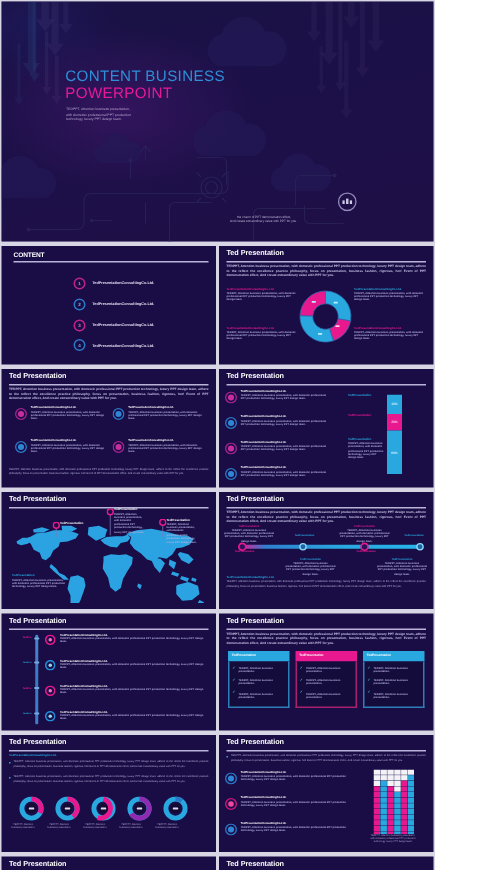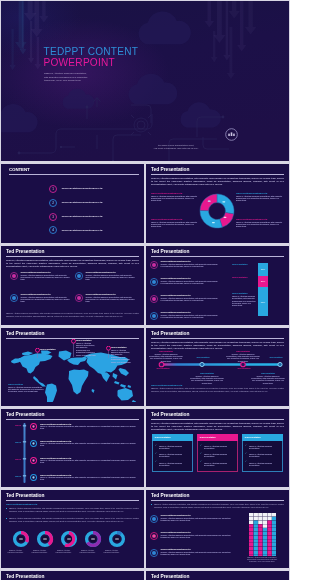--- a/index.html
+++ b/index.html
@@ -183,21 +183,21 @@
           <circle cx="86" cy="106" r="1.4"></circle>
         <circle cx="222" cy="116" r="1.4"></circle>
           <circle cx="112" cy="160" r="1.2"></circle>
         <circle cx="60" cy="146" r="1.2"></circle>
       </g>
       <g stroke="#292158" stroke-width="0.8" fill="none" opacity="0.9">
         <path d="M96 106 v-9 M92.5 100.5 l3.5 -4 l3.5 4"></path>
       </g>
     </svg>
 
-    <div class="cover-title1">TEDPPT CONTENT</div>
+    <div class="cover-title1">CONTENT BUSINESS</div>
     <div class="cover-title2">POWERPOINT</div>
     <div class="cover-sub">
       <div>TEDPPT,  Attention business presentation,</div>
       <div>with domestic professional PPT production</div>
       <div>technology, luxury PPT design team.</div>
     </div>
 
     <svg class="cover-badge" width="13" height="13" viewBox="0 0 13 13">
       <circle cx="6.5" cy="6.5" r="5.8" fill="none" stroke="#8f88b8" stroke-width="0.9"></circle>
       <rect x="3.3" y="5.6" width="1.5" height="2.4" fill="#cfcae6"></rect>

